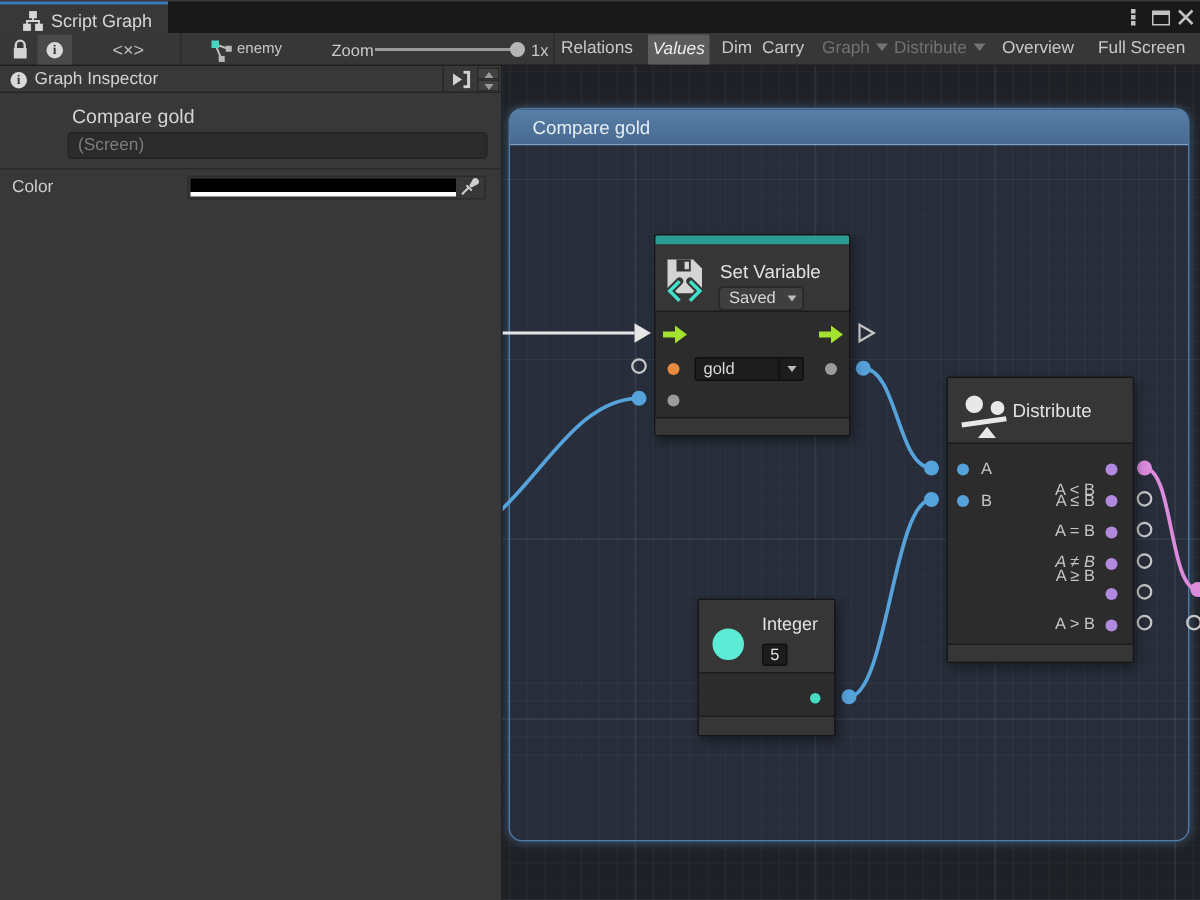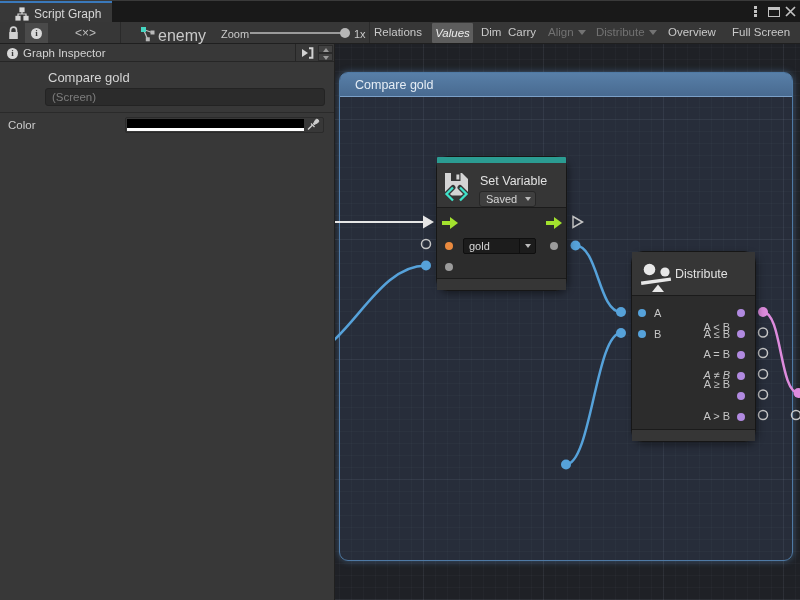--- a/index.html
+++ b/index.html
@@ -25,21 +25,21 @@
   .tbtn { position:absolute; top:3px; font-size:11.5px; color:#c9c9c9; white-space:nowrap; line-height:15px; }
   .tbtn.disabled { color:#727272; }
   .lock-btn { position:absolute; left:7px; top:4px; width:13px; height:14px; }
   .info-btn { position:absolute; left:25px; top:1px; width:23px; height:20px; background:#4a4a4a; }
   .info-glyph { position:absolute; width:11px; height:11px; border-radius:50%; background:#d9d9d9; color:#3a3a3a;
     font-size:9px; font-weight:bold; text-align:center; line-height:11.5px; font-family:"Liberation Serif",serif; }
   .info-btn .info-glyph { left:6px; top:4.5px; }
   .codexml-btn { position:absolute; left:75px; top:4px; font-size:12px; color:#bdbdbd; letter-spacing:0px; }
   .enemy-btn { position:absolute; left:140px; top:2px; width:50px; height:18px; }
   .enemy-icon { position:absolute; left:0; top:2px; }
-  .enemy-label { position:absolute; left:18px; top:3px; font-size:16px; color:#c9c9c9; }
+  .enemy-label { position:absolute; left:18px; top:3px; font-size:10px; color:#c9c9c9; }
   .zoom-label { position:absolute; left:221px; top:6px; font-size:11px; color:#c9c9c9; }
   .zoom-track { position:absolute; left:250px; top:9.5px; width:92px; height:2px; background:#9b9b9b; }
   .zoom-handle { position:absolute; left:340px; top:5.5px; width:10px; height:10px; border-radius:50%; background:#b6b6b6; }
   .zoom-value { position:absolute; left:354px; top:6px; font-size:11px; color:#c9c9c9; }
   .values-btn { position:absolute; left:432px; top:1px; width:41px; height:20px; background:#5d5d5d; border-radius:1px;
     font-size:11.5px; color:#ededed; text-align:center; line-height:20px;font-style:italic; }
   .caret-down { display:inline-block; width:0; height:0; border-left:4px solid transparent; border-right:4px solid transparent;
     border-top:5px solid #737373; margin-left:4px; vertical-align:middle; }
 
   
@@ -81,21 +81,21 @@
     background:rgba(95,135,195,0.13); border:1.5px solid #4f7aa5; border-radius:9px;
     box-shadow:0 0 7px rgba(100,150,205,0.45); }
   .group-header { position:absolute; left:0; top:0; width:100%; height:24px;
     background:linear-gradient(180deg,#587fa8,#486a90); border-bottom:1px solid #7ba0c8;
     border-radius:7px 7px 0 0; }
   .group-title { position:absolute; left:15px; top:4.5px; font-size:12.5px; color:#e5edf5; }
 
   svg.wires { position:absolute; left:0; top:0; z-index:2; }
 
   
-  .node { position:absolute; background:#2c2c2c; border:1px solid #161616; border-radius:12px;
+  .node { position:absolute; background:#2c2c2c; border:1px solid #161616; border-radius:2px;
     box-shadow:2px 3px 7px rgba(0,0,0,0.4); z-index:3; }
   .node-header { position:absolute; left:0; top:0; width:100%; background:#363636; border-bottom:1px solid #1b1b1b; }
   .node-footer { position:absolute; left:0; bottom:0; width:100%; background:#363636; border-top:1px solid #1b1b1b; }
   .node-title { position:absolute; font-size:12.5px; color:#e2e2e2; white-space:nowrap; }
   .port { position:absolute; border-radius:50%; }
   .port.r4 { width:8px; height:8px; }
   .port.blue { background:#56a2da; } .port.purple { background:#b18ae0; }
   .port.orange { background:#ea8a3e; } .port.gray { background:#9b9b9b; }
   .port.teal { background:#46ddc4; }
   .row-label { position:absolute; font-size:11px; color:#c6c6c6; white-space:nowrap; }
@@ -190,21 +190,21 @@
     </span>
     <span class="zoom-label">Zoom</span>
     <span class="zoom-track"></span>
     <span class="zoom-handle"></span>
     <span class="zoom-value">1x</span>
     <span class="tsep" style="left:369px"></span>
     <span class="tbtn" style="left:374px">Relations</span>
     <span class="values-btn">Values</span>
     <span class="tbtn" style="left:481px">Dim</span>
     <span class="tbtn" style="left:508px">Carry</span>
-    <span class="tbtn disabled" style="left:548px"><span>Align</span><span class="caret-down"></span></span>
+    <span class="tbtn disabled" style="left:548px"><span>Graph</span><span class="caret-down"></span></span>
     <span class="tbtn disabled" style="left:596px"><span>Distribute</span><span class="caret-down"></span></span>
     <span class="tbtn" style="left:668px">Overview</span>
     <span class="tbtn" style="left:732px">Full Screen</span>
   </div>
 
   <div class="inspector">
     <div class="insp-header">
       <span class="info-glyph">i</span>
       <span class="insp-title">Graph Inspector</span>
     </div>
@@ -337,15 +337,24 @@
       <span class="port r4 purple" style="left:104.5px; top:98.5px;"></span>
       <span class="row-label" style="right:25px; top:117px;font-style:italic;">A ≠ B</span>
       <span class="port r4 purple" style="left:104.5px; top:119.5px;"></span>
       <span class="row-label" style="right:25px; top:126px;">A ≥ B</span>
       <span class="port r4 purple" style="left:104.5px; top:140px;"></span>
       <span class="row-label" style="right:25px; top:158px;margin-left:19px;">A &gt; B</span>
       <span class="port r4 purple" style="left:104.5px; top:160.5px;"></span>
       <div class="node-footer"></div>
     </div>
 
+    <div class="node" id="node-int">
+      <div class="node-header">
+        <span class="int-circle"></span>
+        <span class="node-title">Integer</span>
+        <span class="int-value">5</span>
+      </div>
+      <span class="port teal" style="left:73.5px; top:62px; width:7px; height:7px;"></span>
+      <div class="node-footer"></div>
+    </div>
 
   </div>
 </div>
 
 </body></html>

